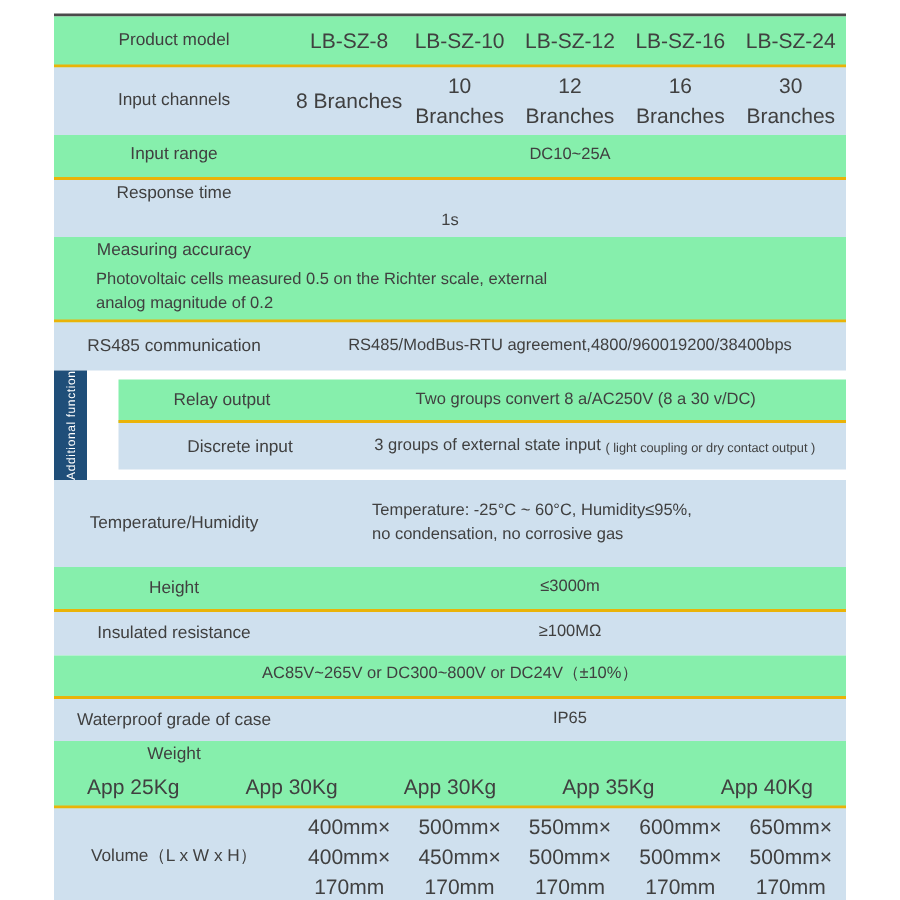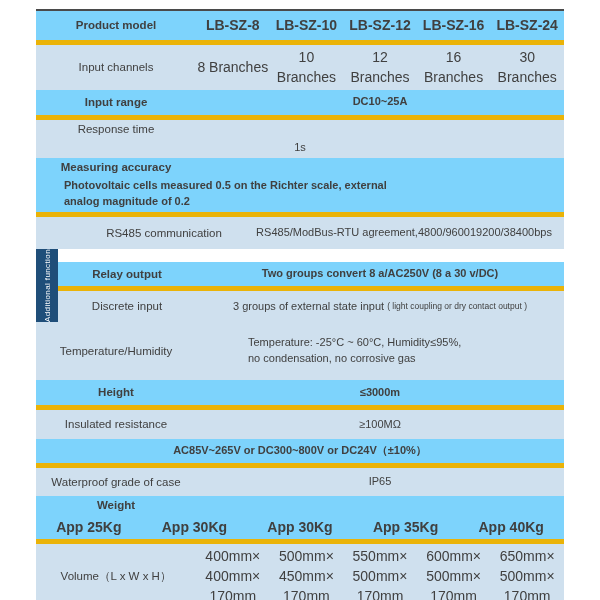--- a/index.html
+++ b/index.html
@@ -6,21 +6,21 @@
   html,body { width: 600px; height: 600px; background: #ffffff; }
   body {
     font-family: "Liberation Sans", sans-serif;
     color: #404040;
     overflow: hidden;
   }
   .page { padding: 9px 0 0 36px; }
   .tbl { width: 528px; border-top: 2px solid #4a4a4a; }
 
   .row { display: flex; align-items: stretch; }
-  .row.white { background: #7dd3fc; border-bottom: 5px solid #eab308; font-weight: bold; }
+  .row.white { background: #86efac; border-bottom: 2px solid #eab308; }
   .row.blue  { background: #cfe0ee; }
 
   .label {
     width: 160px; display: flex; align-items: center; justify-content: center;
     font-size: 11.5px; text-align: center; line-height: 1.25; padding: 2px 4px;
   }
   .vals { flex: 1; display: flex; }
   .cell {
     flex: 1; display: flex; align-items: center; justify-content: center;
     font-size: 14px; text-align: center; line-height: 1.45; padding: 2px 1px;
@@ -29,41 +29,41 @@
     flex: 1; display: flex; align-items: center; justify-content: center;
     font-size: 11px; text-align: center; padding: 2px 4px; line-height: 1.45;
   }
   .span-val.left { justify-content: flex-start; text-align: left; align-items: center; }
   .pl-measuring { padding-left: 28px; }
   .pl-temp { padding-left: 52px; }
 
   .note { font-size: 8.5px; }
 
   
-  .group { display: flex; align-items: flex-end; }
+  .group { display: flex; align-items: center; gap: 21px; }
   .side {
     width: 22px; background: #1f4e79;
     display: flex; align-items: center; justify-content: center;
   }
   .side span {
     writing-mode: vertical-rl; transform: rotate(180deg);
     color: #ffffff; font-size: 8px; letter-spacing: 0.4px; white-space: nowrap;
   }
   .group-rows { flex: 1; }
   .group-rows .label { width: 138px; }
 
   
   .h-pm { min-height: 34px; }
   .h-ic { min-height: 32px; }
   .h-ir { min-height: 30px; }
   .h-rt { min-height: 30px; flex-direction: column; }
   .h-ma { min-height: 57px; flex-direction: column; }
-  .h-rs { min-height: 32px; padding-left: 48px; }
+  .h-rs { min-height: 32px; }
   .h-ro { min-height: 29px; }
-  .h-di { min-height: 31px; }
+  .h-di { min-height: 31px; padding-left: 12px; }
   .h-ai { min-height: 29px; }
   .h-th { min-height: 58px; }
   .h-he { min-height: 30px; }
   .h-in { min-height: 29px; }
   .h-ap { min-height: 29px; }
   .h-wp { min-height: 28px; }
   .h-we { min-height: 30px; flex-direction: column; }
   .h-vo { min-height: 62px; }
 </style>
 </head>

